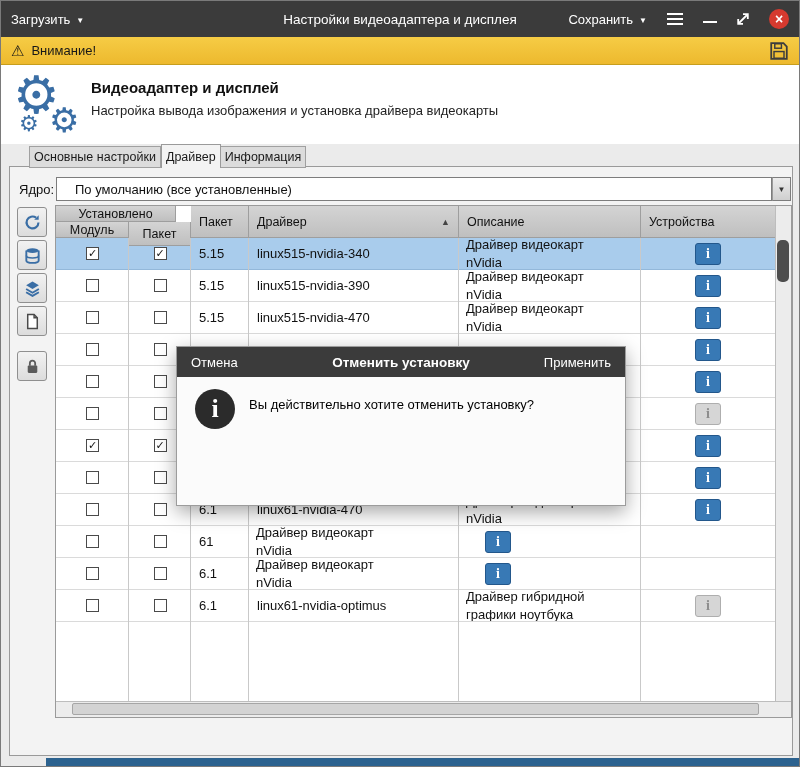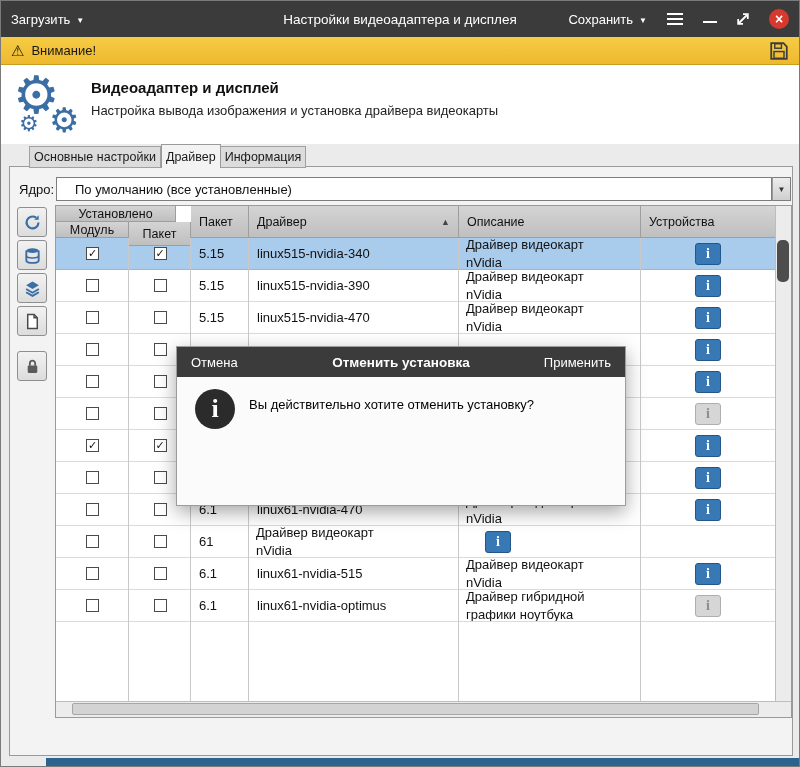--- a/index.html
+++ b/index.html
@@ -375,21 +375,20 @@
     </div>
   </div>
       <div class="trow">
     <div class="cell c-module">
           <span class="checkbox"></span>
         </div>
     <div class="cell c-package">
           <span class="checkbox"></span>
         </div>
     <div class="cell c-kernel">6.1</div>
-    <div class="cell c-driver">linux61-nvidia-515</div>
     <div class="cell c-desc">Драйвер видеокарт
 nVidia</div>
     <div class="cell c-devices">
       <span class="infobtn">
             <span class="info-i">i</span>
           </span>
     </div>
   </div>
       <div class="trow">
     <div class="cell c-module">
@@ -421,21 +420,21 @@
   <div class="vthumb"></div>
   <div class="scroll-btn" style="left:774px; top:684px;">▼</div>
 
   <div class="hscroll"></div>
   <div class="scroll-btn" style="left:55px; top:700px;">◀</div>
   <div class="hthumb"></div>
   <div class="scroll-btn" style="left:774px; top:700px;">▶</div>
 
   <div class="dialog">
     <div class="dlg-header">
-      <span class="dlg-title">Отменить установка</span>
+      <span class="dlg-title">Отменить установку</span>
       <span class="dlg-cancel">Отмена</span>
       <span class="dlg-apply">Применить</span>
     </div>
     <div class="dlg-icon">i</div>
     <div class="dlg-msg">Вы действительно хотите отменить установку?</div>
   </div>
 
   <div class="progress">
     <div class="progress-chunk" style="left: 24%; width: 32%;"></div>
   </div>

